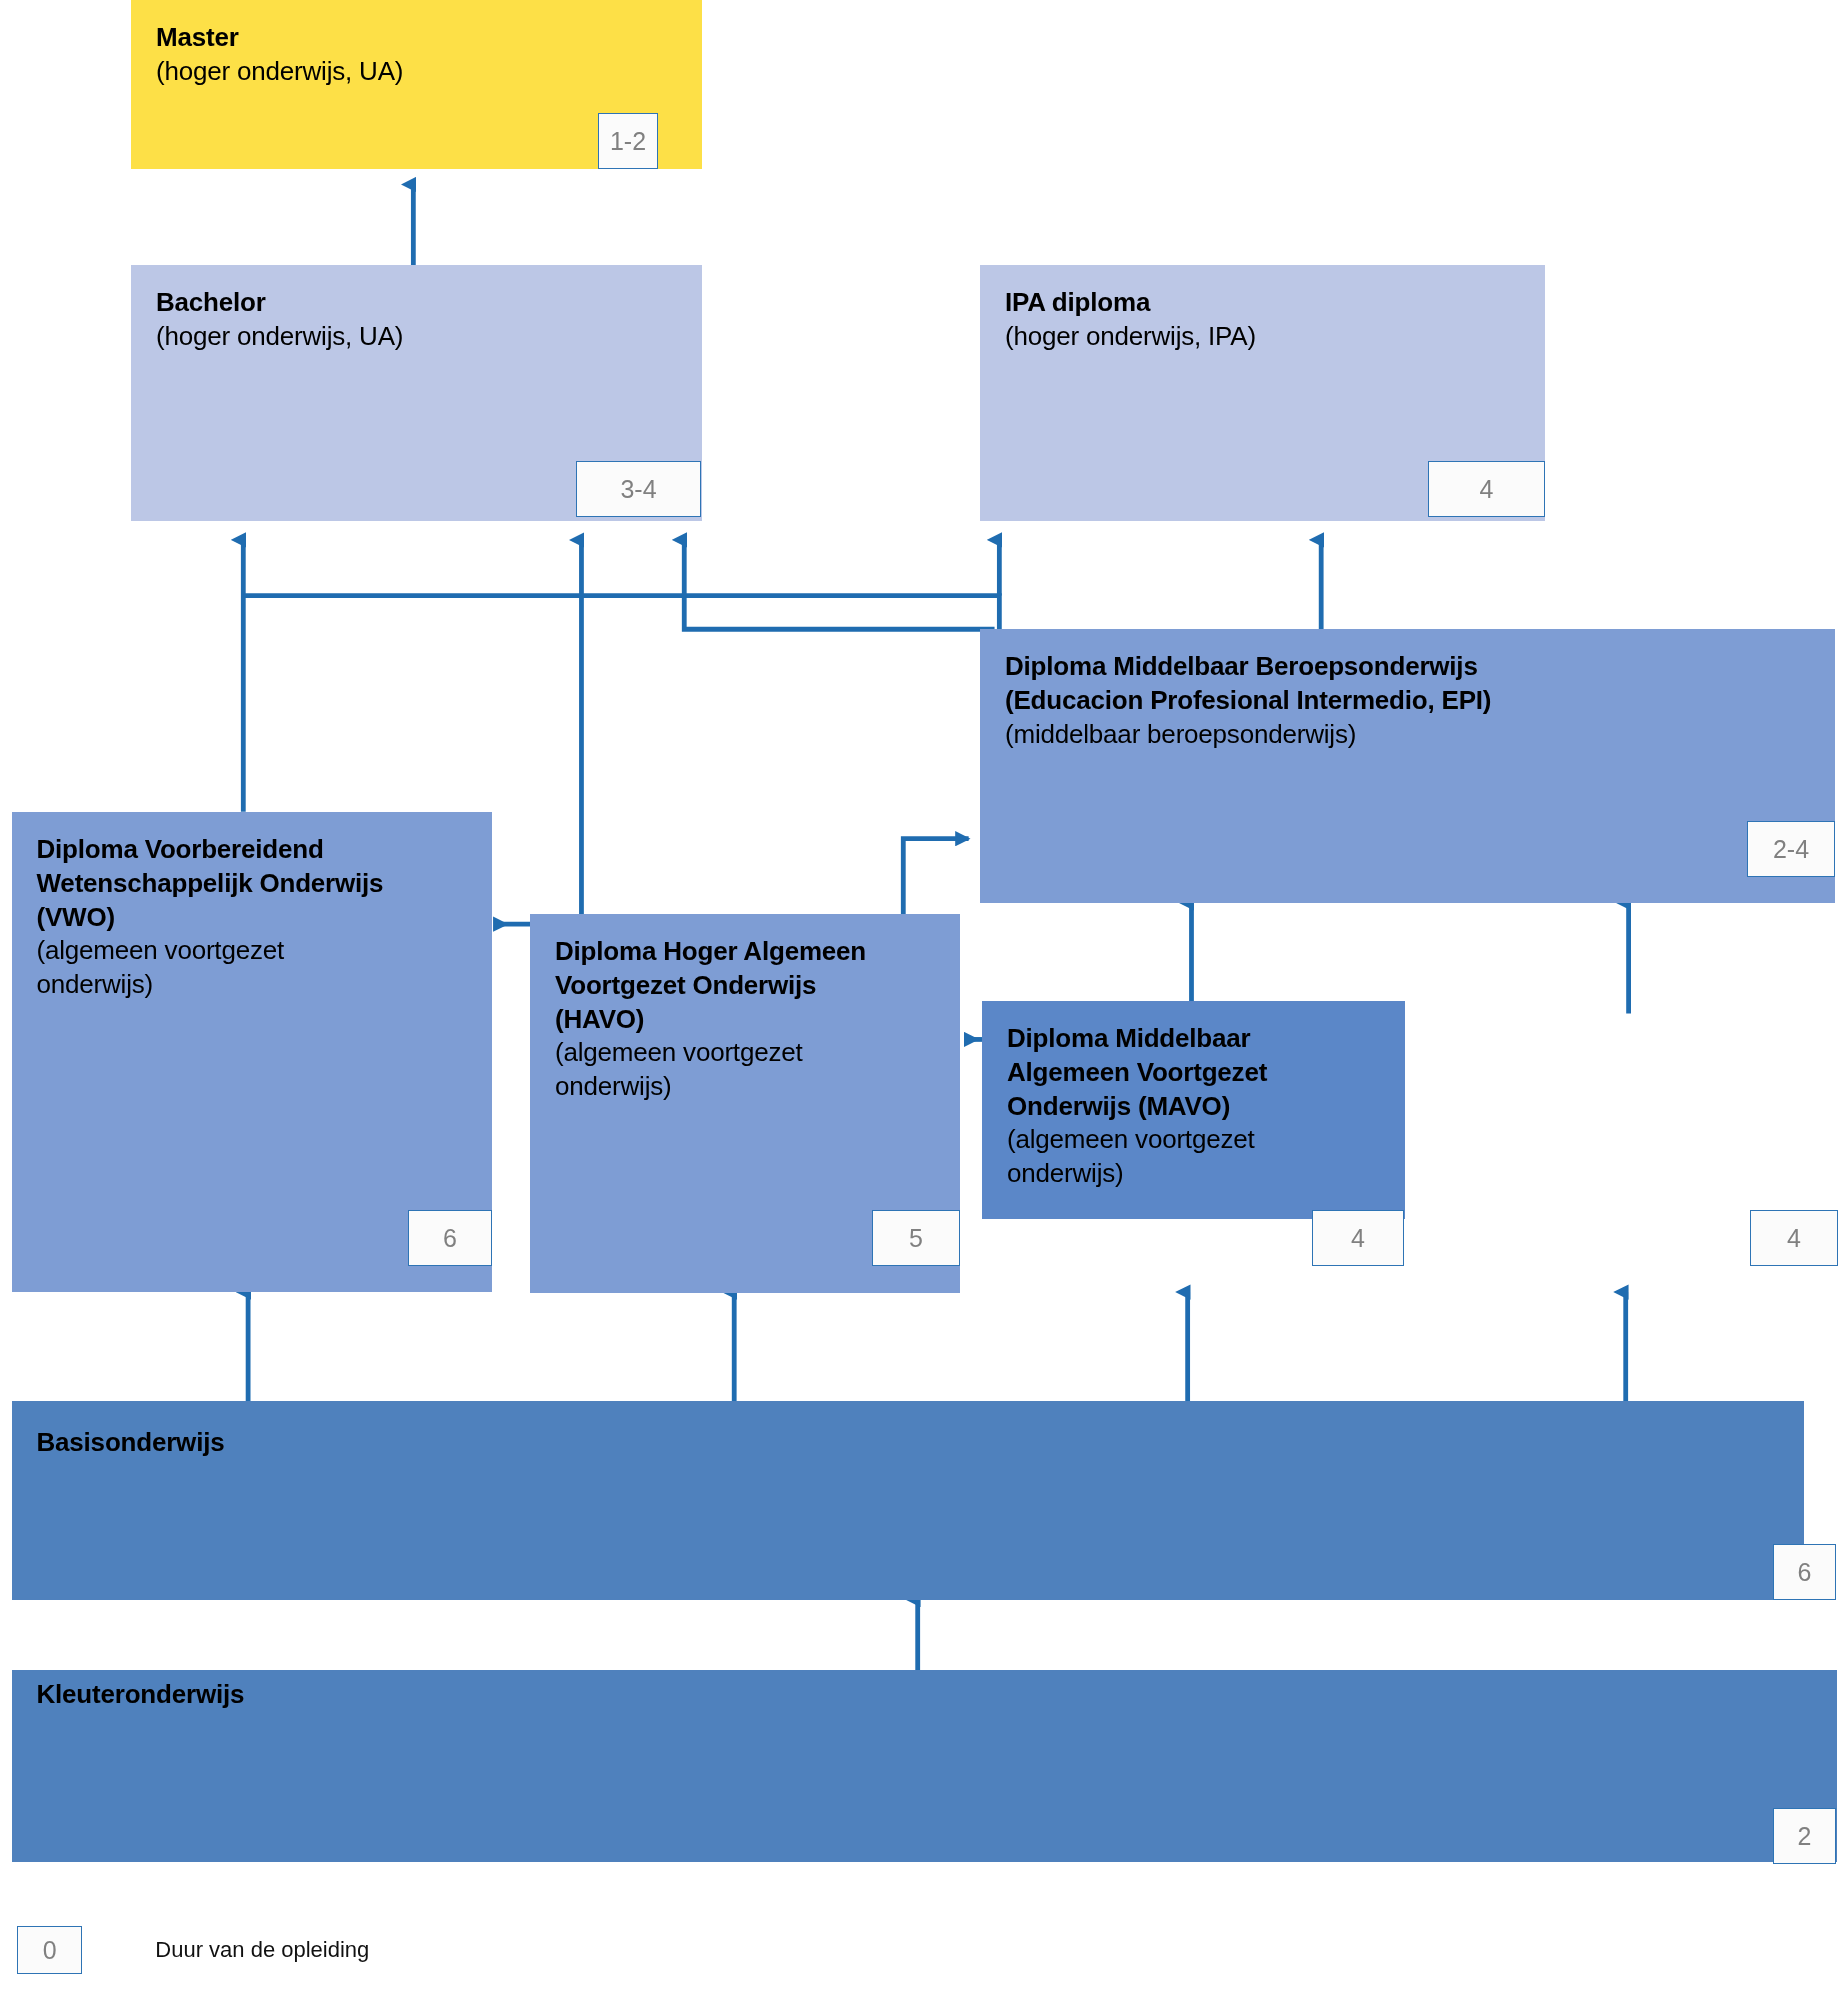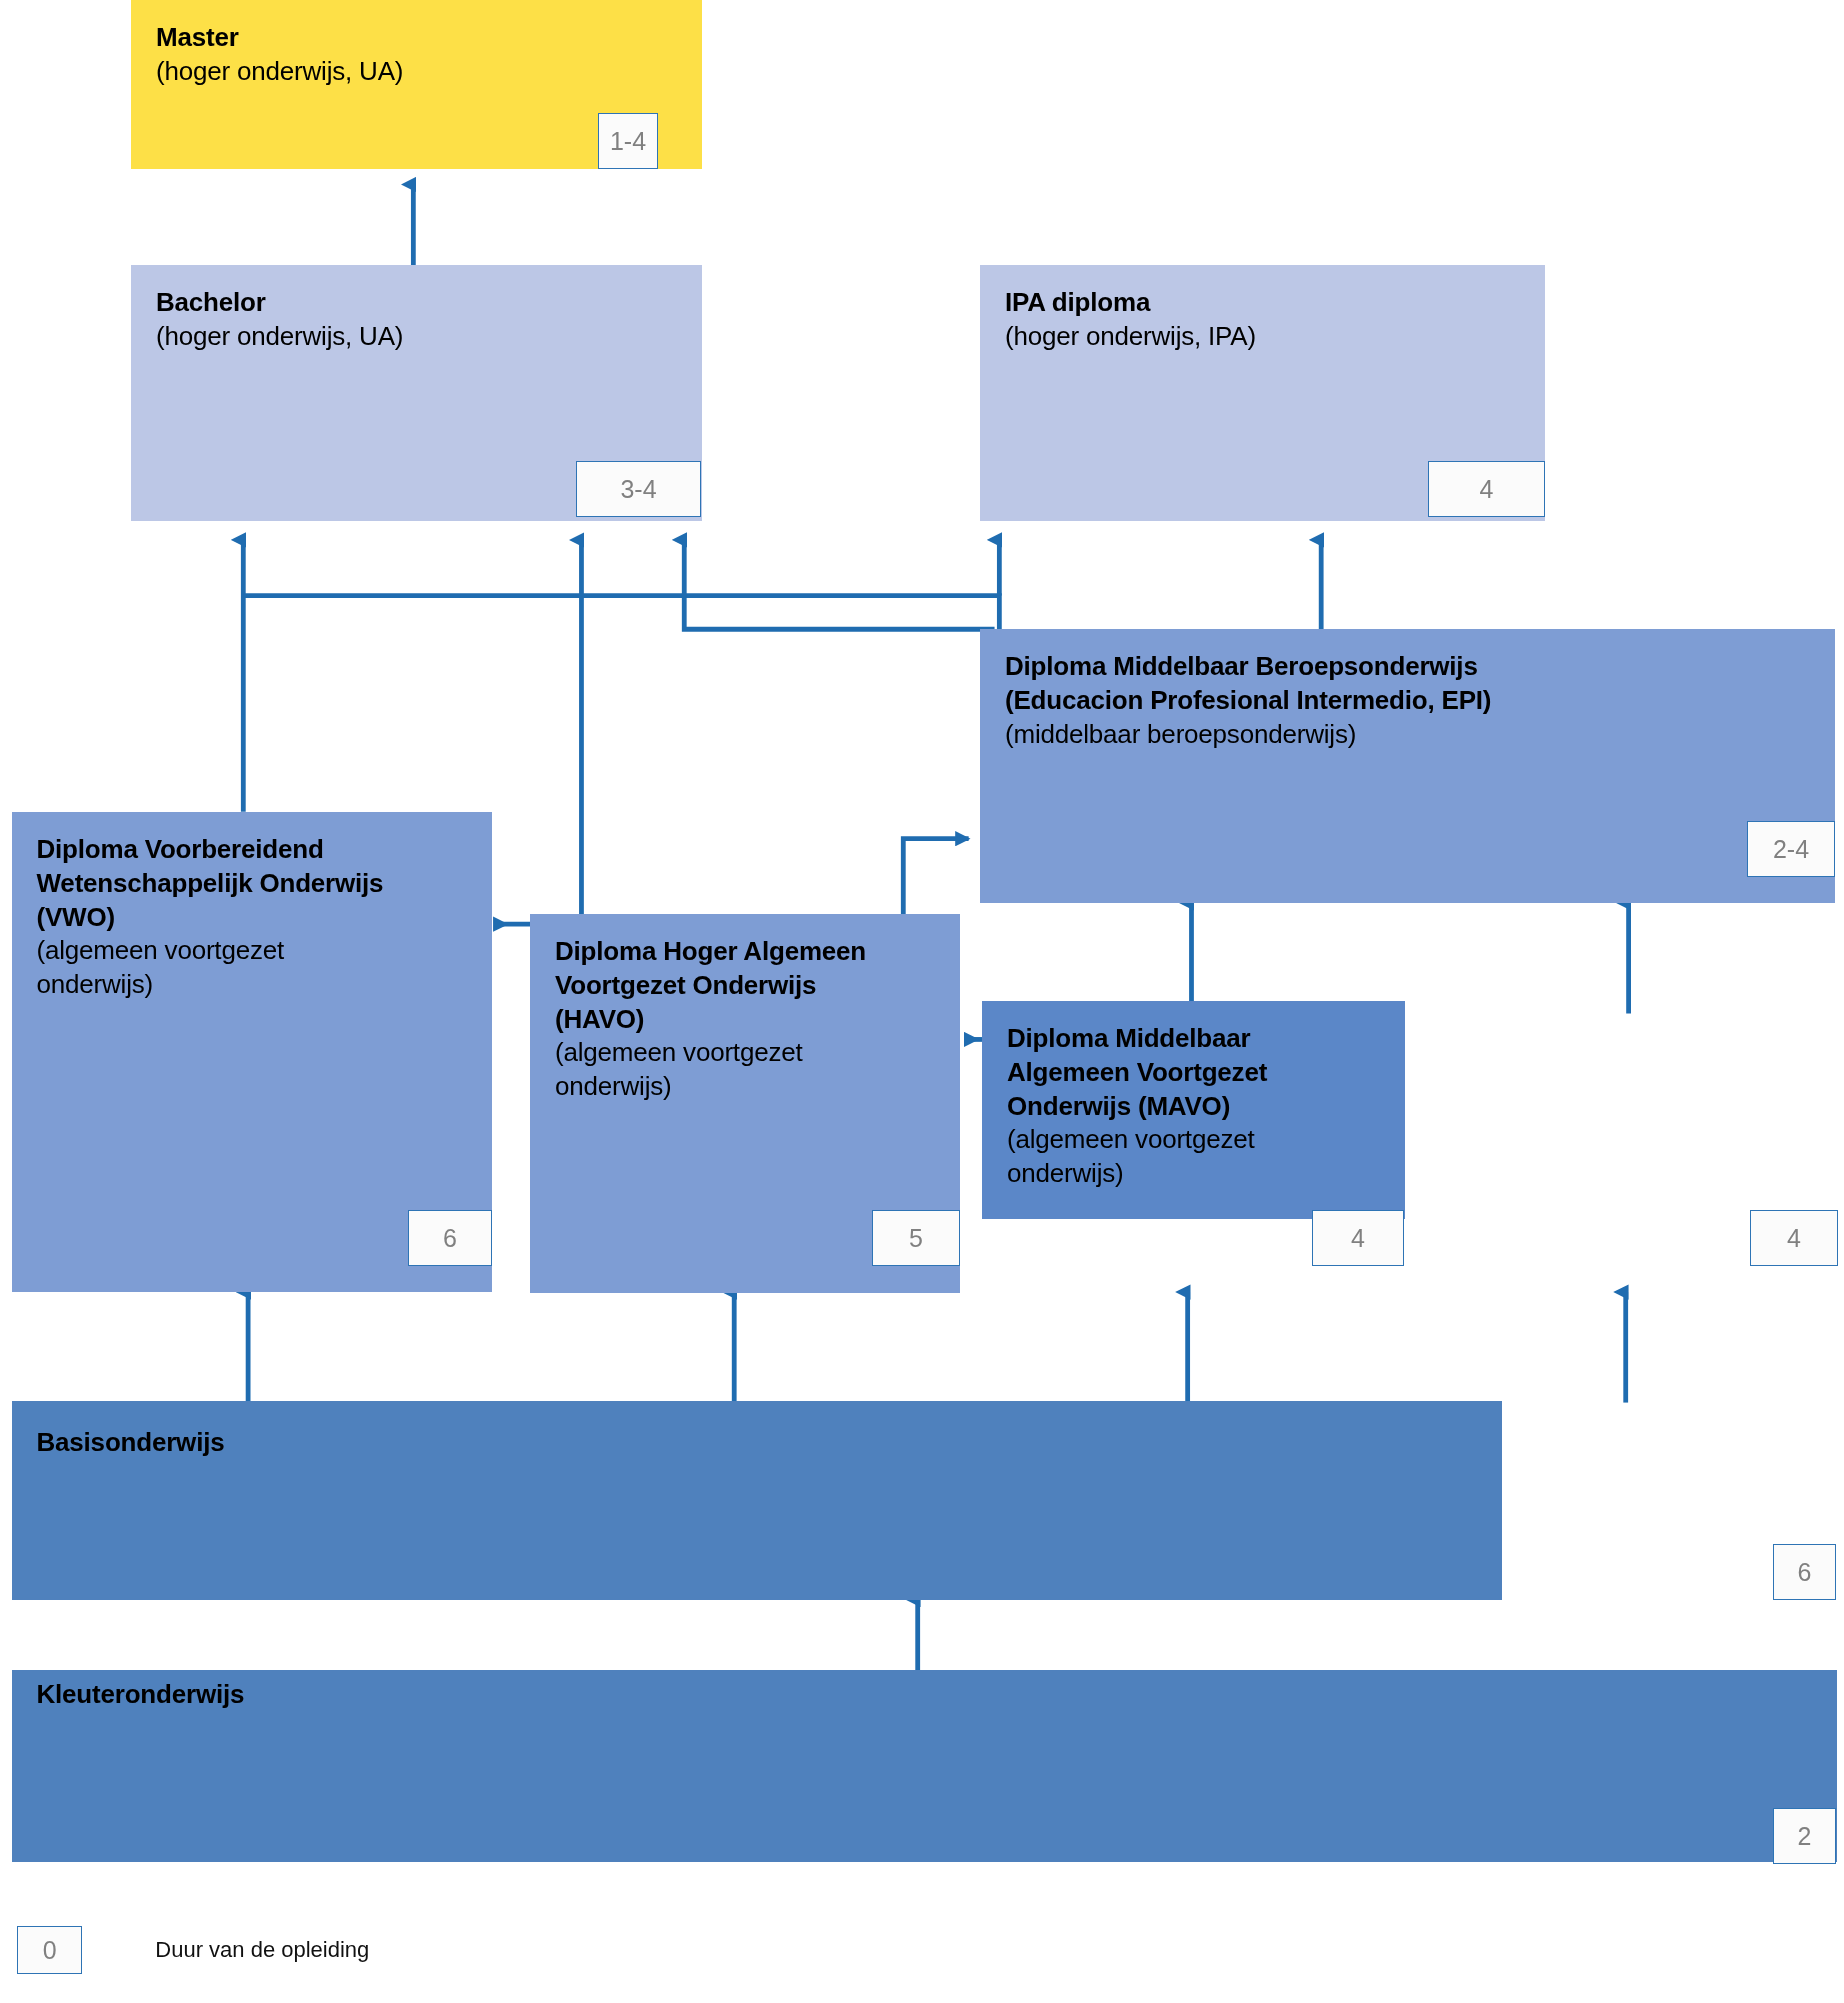--- a/index.html
+++ b/index.html
@@ -140,21 +140,21 @@
       <path d="M1692,1460 L1692,1345" marker-end="url(#ah-up)"></path>
 
       <path d="M955,1740 L955,1665" marker-end="url(#ah-up)"></path>
     </g>
   </svg>
 
   <div class="node tone-light" style="left:131px; top:0px; width:571px; height:169px;">
     <div class="ttl">Master</div>
     <div class="sub">(hoger onderwijs, UA)</div>
   </div>
-  <div class="badge" style="left:598px; top:113px;">1-4</div>
+  <div class="badge" style="left:598px; top:113px;">1-2</div>
 
   <div class="node tone-mid" style="left:131px; top:265px; width:571px; height:256px;">
     <div class="ttl">Bachelor</div>
     <div class="sub">(hoger onderwijs, UA)</div>
   </div>
   <div class="badge" style="left:576px; top:461px; width:125px;">3-4</div>
 
   <div class="node tone-mid" style="left:980px; top:265px; width:565px; height:256px;">
     <div class="ttl">IPA diploma</div>
     <div class="sub">(hoger onderwijs, IPA)</div>
@@ -190,21 +190,21 @@
     <div class="ttl">Diploma Middelbaar</div>
     <div class="ttl">Algemeen Voortgezet</div>
     <div class="ttl">Onderwijs (MAVO)</div>
     <div class="sub">(algemeen voortgezet</div>
     <div class="sub">onderwijs)</div>
   </div>
   <div class="badge" style="left:1312px; top:1210px; width:92px;">4</div>
 
   <div class="badge" style="left:1750px; top:1210px; width:88px;">4</div>
 
-  <div class="node tone-base" style="left:11.5px; top:1401px; width:1490px; height:199px; padding-top:25px;">
+  <div class="node tone-base" style="left:11.5px; top:1401px; width:1792px; height:199px; padding-top:25px;">
     <div class="ttl">Basisonderwijs</div>
   </div>
   <div class="badge" style="left:1773px; top:1544px; width:63px;">6</div>
 
   <div class="node tone-base" style="left:11.5px; top:1670px; width:1825px; height:192px; padding-top:8px;">
     <div class="ttl">Kleuteronderwijs</div>
   </div>
   <div class="badge" style="left:1773px; top:1808px; width:63px;">2</div>
 
   <div class="legend">

